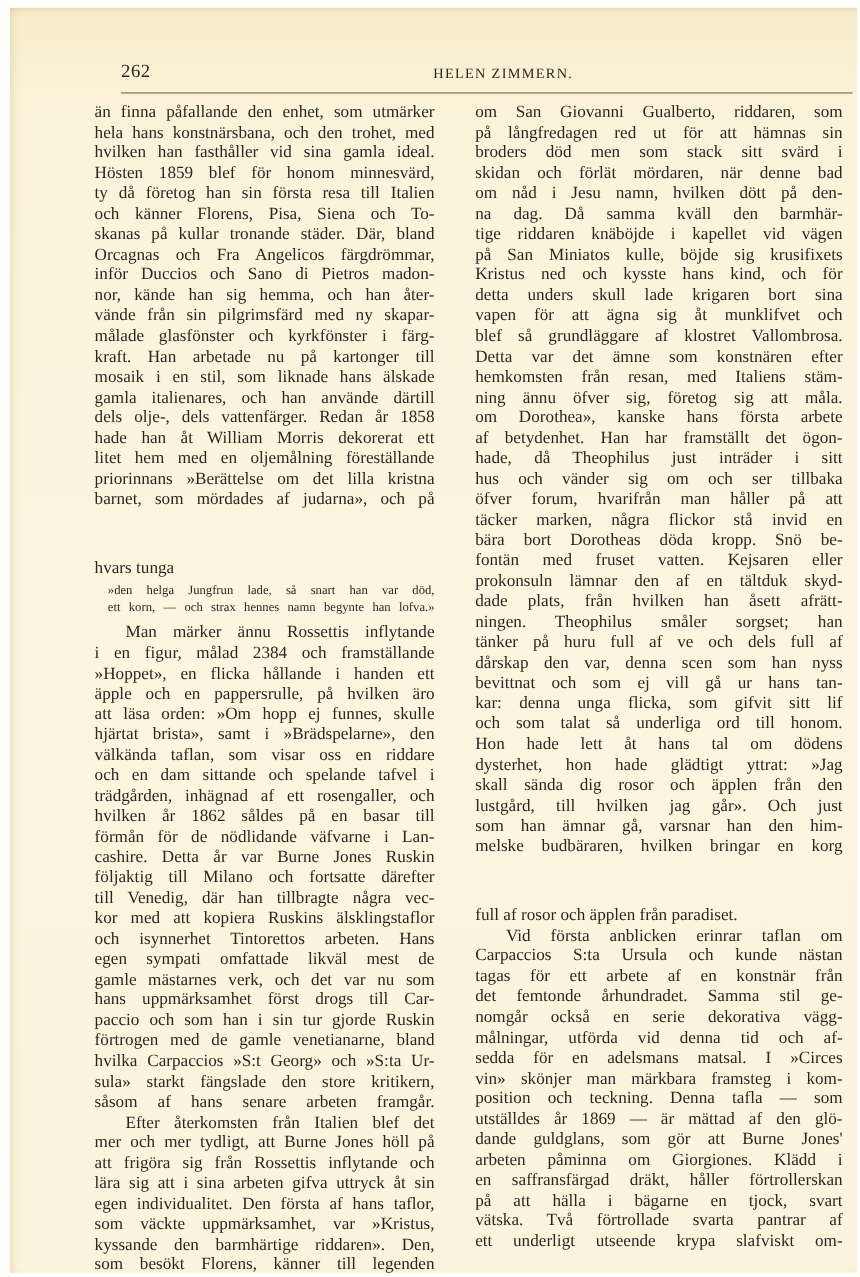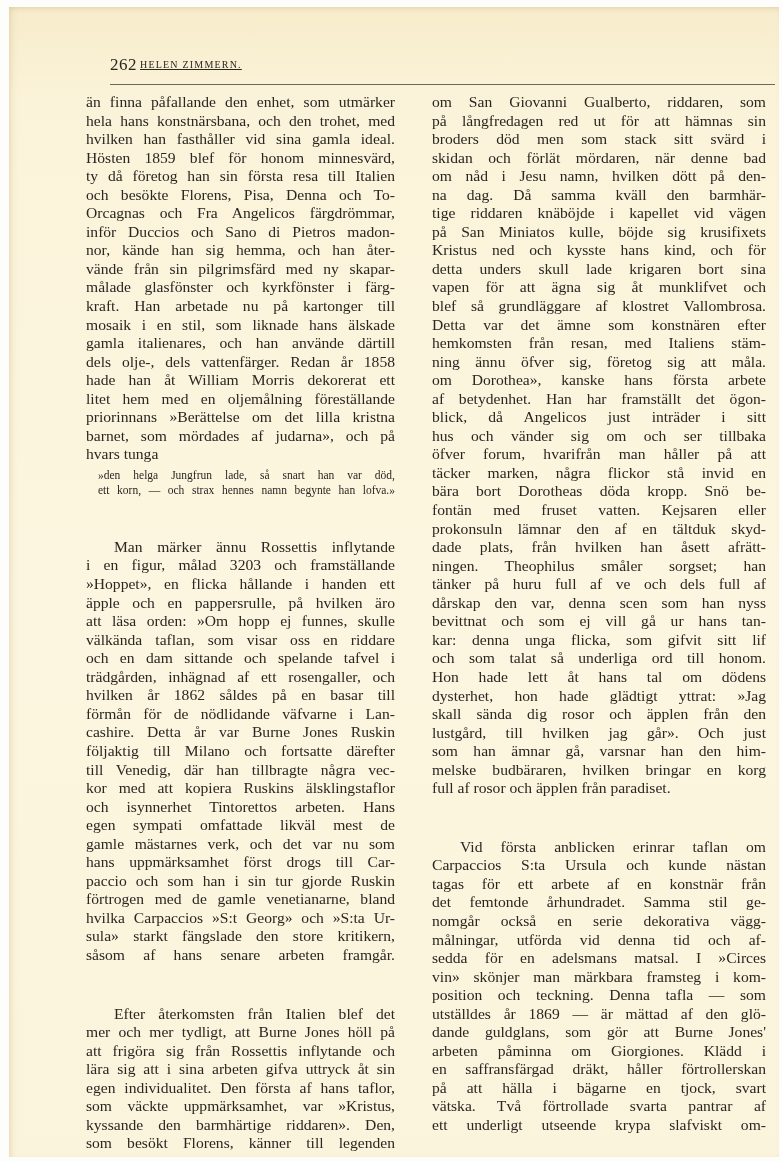--- a/index.html
+++ b/index.html
@@ -14,38 +14,38 @@
     background: linear-gradient(180deg, #f7eccb 0%, #fbf3d9 8%, #fcf6e0 50%, #fbf4dc 100%);
     box-shadow: inset 6px 0 10px -6px rgba(180,150,90,0.35), inset 0 4px 6px -4px rgba(170,140,90,0.3);
   }
   .header {
     position: absolute; left: 101px; top: 48px; width: 665px; height: 24px;
   }
   .page-number {
     position: absolute; left: 0; top: 0; font-size: 17px; letter-spacing: 0.5px;
   }
   .running-head {
-    position: absolute; left: 0; width: 100%; top: 4px; text-align: left;
-    font-size: 10px; letter-spacing: 1.2px; padding-left: 30px; box-sizing: border-box; text-decoration: underline;
+    position: absolute; left: 0; width: 100%; top: 4px; text-align: center;
+    font-size: 13px; letter-spacing: 1.2px; padding-left: 30px; box-sizing: border-box;
   }
   .rule {
     position: absolute; left: 101px; top: 77px; width: 665px; height: 0;
     border-top: 1px solid #6f665c;
   }
   .column {
     position: absolute; top: 93px; font-size: 15.6px; line-height: 18.55px;
   }
   .col-left { left: 86px; width: 309px; }
   .col-right { left: 432px; width: 334px; }
   .line {
     display: block; white-space: nowrap; text-align: justify; text-align-last: justify;
     height: 18.55px; overflow: visible;
   }
-  .line.last { text-align-last: left; }
-  .line.indent { padding-left: 28px; margin-top: 40px; }
+  .line.last { text-align-last: left; margin-top: 44px; }
+  .line.indent { padding-left: 28px; }
   .verse {
     display: block; white-space: nowrap; font-size: 11.5px; line-height: 15px;
     text-align: justify; text-align-last: justify; margin-left: 12px;
   }
   .verse.first { margin-top: 4px; }
   .verse.last { margin-bottom: 6px; }
 </style>
 </head>
 <body>
 
@@ -56,42 +56,44 @@
   </div>
   <div class="rule"></div>
 </div>
 
 <div class="column col-left" id="col-left">
     <span class="line">än finna påfallande den enhet, som utmärker</span>
     <span class="line">hela hans konstnärsbana, och den trohet, med</span>
     <span class="line">hvilken han fasthåller vid sina gamla ideal.</span>
     <span class="line">Hösten 1859 blef för honom minnesvärd,</span>
     <span class="line">ty då företog han sin första resa till Italien</span>
-    <span class="line">och besökte Florens, Pisa, Denna och To-</span>
+    <span class="line">och känner Florens, Pisa, Siena och To-</span>
+    <span class="line">skanas på kullar tronande städer. Där, bland</span>
     <span class="line">Orcagnas och Fra Angelicos färgdrömmar,</span>
     <span class="line">inför Duccios och Sano di Pietros madon-</span>
     <span class="line">nor, kände han sig hemma, och han åter-</span>
     <span class="line">vände från sin pilgrimsfärd med ny skapar-</span>
     <span class="line">målade glasfönster och kyrkfönster i färg-</span>
     <span class="line">kraft. Han arbetade nu på kartonger till</span>
     <span class="line">mosaik i en stil, som liknade hans älskade</span>
     <span class="line">gamla italienares, och han använde därtill</span>
     <span class="line">dels olje-, dels vattenfärger. Redan år 1858</span>
     <span class="line">hade han åt William Morris dekorerat ett</span>
     <span class="line">litet hem med en oljemålning föreställande</span>
     <span class="line">priorinnans »Berättelse om det lilla kristna</span>
     <span class="line">barnet, som mördades af judarna», och på</span>
     <span class="line last">hvars tunga</span>
     <span class="verse first">»den helga Jungfrun lade, så snart han var död,</span>
     <span class="verse last">ett korn, — och strax hennes namn begynte han lofva.»</span>
     <span class="line indent">Man märker ännu Rossettis inflytande</span>
-    <span class="line">i en figur, målad 3203 och framställande</span>
+    <span class="line">i en figur, målad 2384 och framställande</span>
     <span class="line">»Hoppet», en flicka hållande i handen ett</span>
     <span class="line">äpple och en pappersrulle, på hvilken äro</span>
     <span class="line">att läsa orden: »Om hopp ej funnes, skulle</span>
+    <span class="line">hjärtat brista», samt i »Brädspelarne», den</span>
     <span class="line">välkända taflan, som visar oss en riddare</span>
     <span class="line">och en dam sittande och spelande tafvel i</span>
     <span class="line">trädgården, inhägnad af ett rosengaller, och</span>
     <span class="line">hvilken år 1862 såldes på en basar till</span>
     <span class="line">förmån för de nödlidande väfvarne i Lan-</span>
     <span class="line">cashire. Detta år var Burne Jones Ruskin</span>
     <span class="line">följaktig till Milano och fortsatte därefter</span>
     <span class="line">till Venedig, där han tillbragte några vec-</span>
     <span class="line">kor med att kopiera Ruskins älsklingstaflor</span>
     <span class="line">och isynnerhet Tintorettos arbeten. Hans</span>
@@ -123,21 +125,21 @@
     <span class="line">på San Miniatos kulle, böjde sig krusifixets</span>
     <span class="line">Kristus ned och kysste hans kind, och för</span>
     <span class="line">detta unders skull lade krigaren bort sina</span>
     <span class="line">vapen för att ägna sig åt munklifvet och</span>
     <span class="line">blef så grundläggare af klostret Vallombrosa.</span>
     <span class="line">Detta var det ämne som konstnären efter</span>
     <span class="line">hemkomsten från resan, med Italiens stäm-</span>
     <span class="line">ning ännu öfver sig, företog sig att måla.</span>
     <span class="line">om Dorothea», kanske hans första arbete</span>
     <span class="line">af betydenhet. Han har framställt det ögon-</span>
-    <span class="line">blick, då Angelicos just inträder i sitt</span>
+    <span class="line">hade, då Theophilus just inträder i sitt</span>
     <span class="line">hus och vänder sig om och ser tillbaka</span>
     <span class="line">öfver forum, hvarifrån man håller på att</span>
     <span class="line">täcker marken, några flickor stå invid en</span>
     <span class="line">bära bort Dorotheas döda kropp. Snö be-</span>
     <span class="line">fontän med fruset vatten. Kejsaren eller</span>
     <span class="line">prokonsuln lämnar den af en tältduk skyd-</span>
     <span class="line">dade plats, från hvilken han åsett afrätt-</span>
     <span class="line">ningen. Theophilus småler sorgset; han</span>
     <span class="line">tänker på huru full af ve och dels full af</span>
     <span class="line">dårskap den var, denna scen som han nyss</span>

